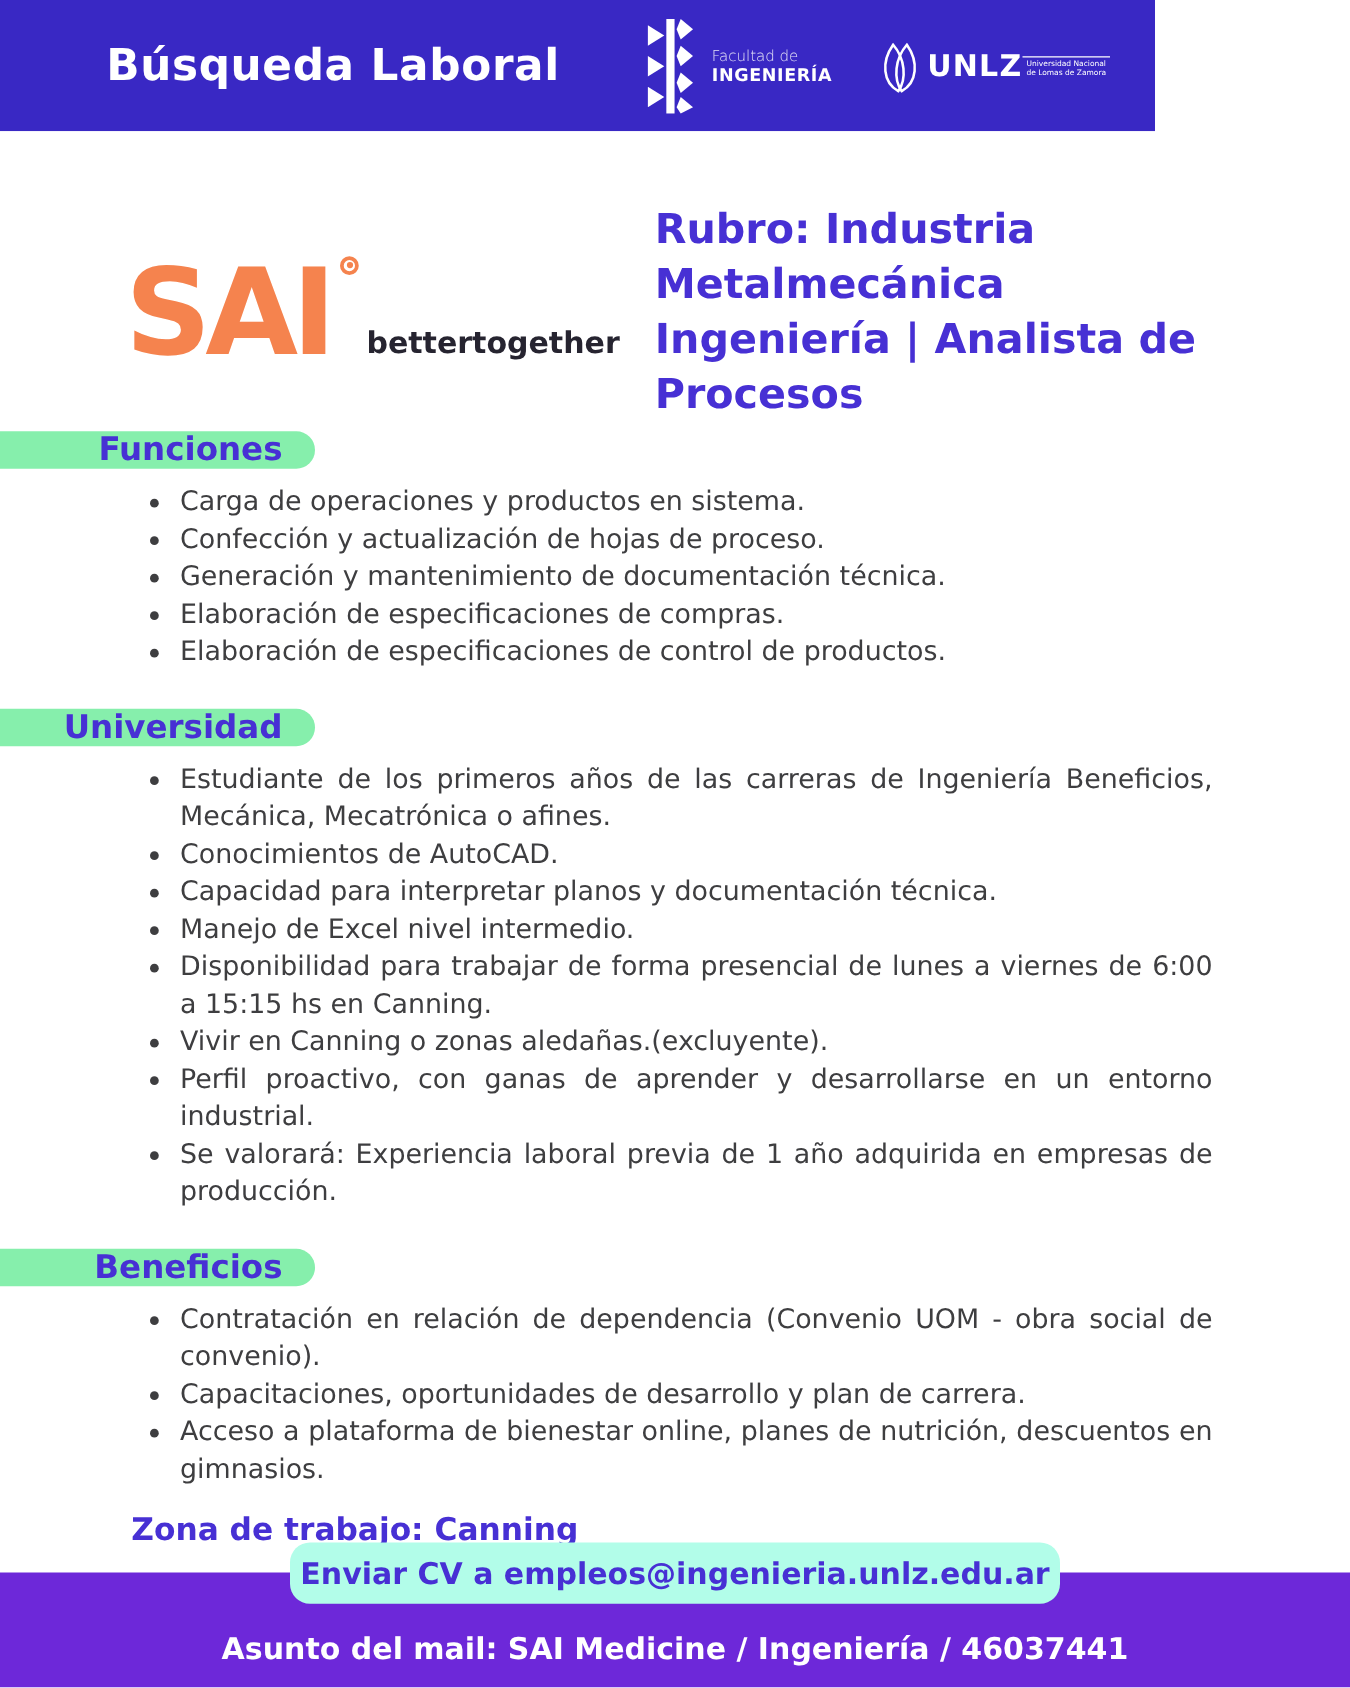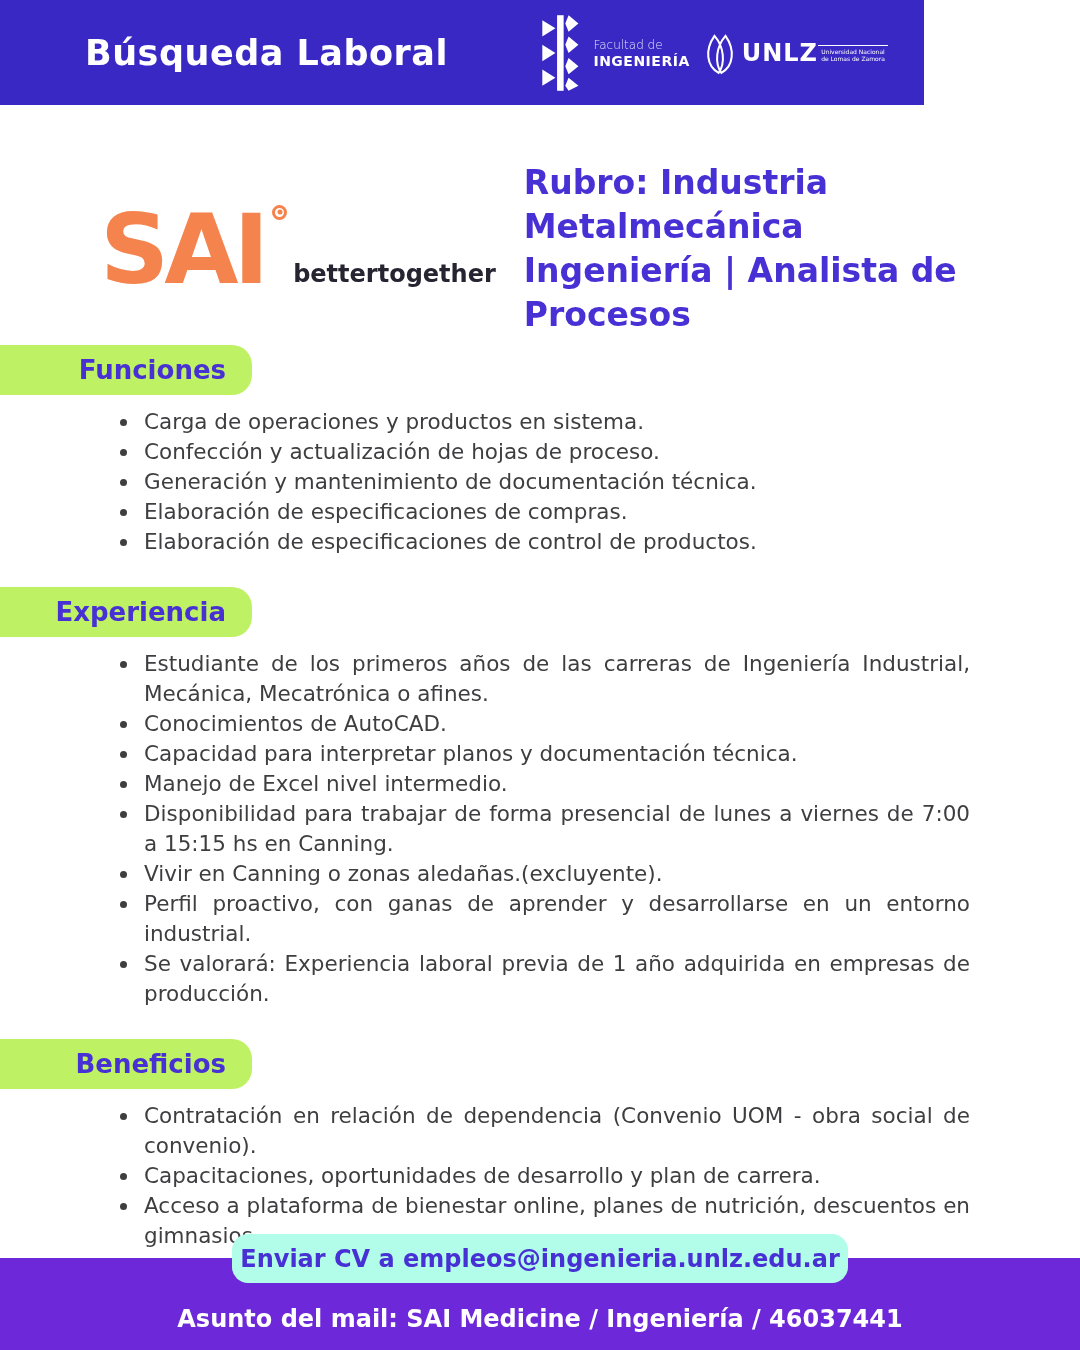--- a/index.html
+++ b/index.html
@@ -6,21 +6,21 @@
   html,body { width:1080px; height:1350px; overflow:hidden; background:#ffffff;
               font-family:"DejaVu Sans","Liberation Sans",sans-serif; }
 
   
   .topbar {
     width:924px; height:105px; background:#3928C4;
     display:flex; align-items:center; justify-content:space-between;
     padding:0 36px 0 85px;
   }
   .topbar h1 { color:#ffffff; font-size:35px; font-weight:800; letter-spacing:0.5px; }
-  .logo-group { display:flex; align-items:center; gap:0; }
+  .logo-group { display:flex; align-items:center; gap:24px; }
   .fac-logo { display:flex; align-items:center; gap:8px; }
   .fac-text { display:flex; flex-direction:column; color:#ffffff; line-height:16px; }
   .fac-text .l1 { font-size:12px; font-weight:300; opacity:0.85; }
   .fac-text .l2 { font-size:14px; font-weight:800; letter-spacing:0.5px; }
   .unlz-logo { display:flex; align-items:center; margin-left:8px; }
   .unlz-acronym { color:#ffffff; font-size:24px; font-weight:800; letter-spacing:1px; line-height:24px; }
   .unlz-sub { color:#ffffff; font-size:6px; line-height:7px; text-align:center;
               border-top:1.5px solid #ffffff; margin-top:2px; padding-top:2px; max-width:70px; }
 
   
@@ -31,21 +31,21 @@
   .sai-word { color:#F5834E; font-size:96px; font-weight:800; letter-spacing:-5px; line-height:96px; }
   .reg { display:inline-block; width:15px; height:15px; border:3px solid #F5834E; border-radius:50%;
          position:relative; margin:4px 0 78px 8px; }
   .reg::after { content:""; position:absolute; left:50%; top:50%; width:5px; height:5px;
                 transform:translate(-50%,-50%); border-radius:50%; background:#F5834E; }
   .tagline { display:flex; flex-direction:row; color:#262430; font-size:24px; font-weight:700;
              line-height:27px; margin:0 0 10px 6px; }
   .job-title { margin-left:28px; color:#4730D4; font-size:33px; font-weight:800; line-height:44px; }
 
   .badge {
-    width:252px; height:50px; margin-top:30px; background:#bef264;
+    width:252px; height:30px; margin-top:30px; background:#86efac;
     border-radius:0 20px 20px 0;
     display:flex; align-items:center; justify-content:flex-end;
     padding-right:26px;
   }
   .badge span { color:#4730D4; font-size:26px; font-weight:800; }
 
   ul.bullets { list-style:none; margin:12px 110px 0 118px; }
   ul.bullets li {
     position:relative; color:#3E3E40; font-size:21.5px; line-height:30px;
     padding-left:26px; text-align:justify;
@@ -125,28 +125,28 @@
   </div>
   <ul class="bullets">
     <li>Carga de operaciones y productos en sistema.</li>
     <li>Confección y actualización de hojas de proceso.</li>
     <li>Generación y mantenimiento de documentación técnica.</li>
     <li>Elaboración de especificaciones de compras.</li>
     <li>Elaboración de especificaciones de control de productos.</li>
   </ul>
 
   <div class="badge">
-    <span>Experiencia</span>
+    <span>Universidad</span>
   </div>
   <ul class="bullets">
-    <li>Estudiante de los primeros años de las carreras de Ingeniería Industrial, Mecánica, Mecatrónica o afines.</li>
+    <li>Estudiante de los primeros años de las carreras de Ingeniería Beneficios, Mecánica, Mecatrónica o afines.</li>
     <li>Conocimientos de AutoCAD.</li>
     <li>Capacidad para interpretar planos y documentación técnica.</li>
     <li>Manejo de Excel nivel intermedio.</li>
-    <li>Disponibilidad para trabajar de forma presencial de lunes a viernes de 7:00 a 15:15 hs en Canning.</li>
+    <li>Disponibilidad para trabajar de forma presencial de lunes a viernes de 6:00 a 15:15 hs en Canning.</li>
     <li>Vivir en Canning o zonas aledañas.(excluyente).</li>
     <li>Perfil proactivo, con ganas de aprender y desarrollarse en un entorno industrial.</li>
     <li>Se valorará: Experiencia laboral previa de 1 año adquirida en empresas de producción.</li>
   </ul>
 
   <div class="badge">
     <span>Beneficios</span>
   </div>
   <ul class="bullets">
     <li>Contratación en relación de dependencia (Convenio UOM - obra social de convenio).</li>

